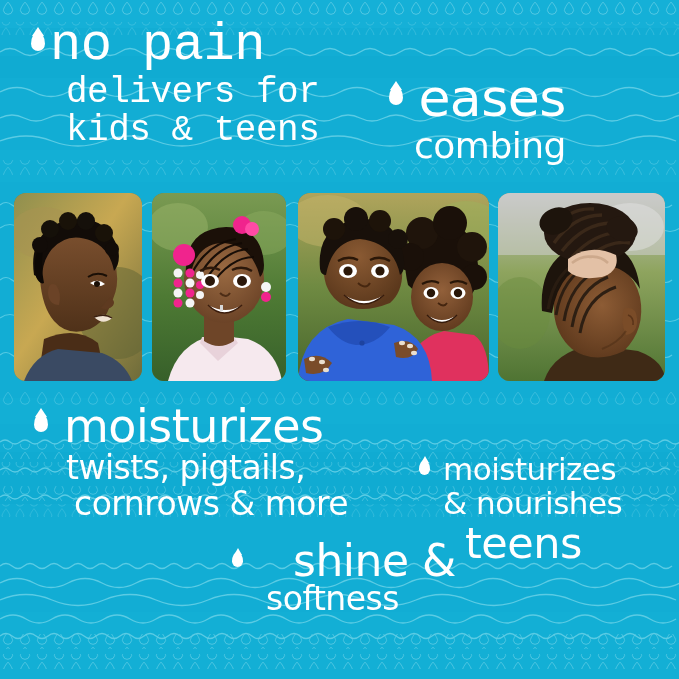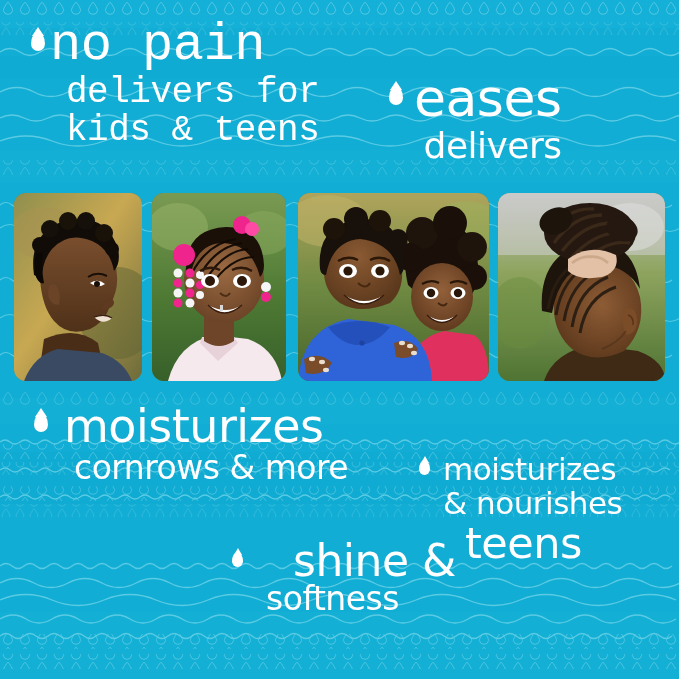--- a/index.html
+++ b/index.html
@@ -414,26 +414,27 @@
   <span class="drop" id="d-nopain"></span>
   <div class="blk" id="b-nopain">
     <span class="line l1">no pain</span>
     <span class="line l2">delivers for</span>
     <span class="line l3">kids &amp; teens</span>
   </div>
 
   <span class="drop" id="d-eases"></span>
   <div class="blk" id="b-eases">
     <span class="line l1">eases</span>
-    <span class="line l2">delivers</span>
+    <span class="line l2">combing</span>
   </div>
 
   <span class="drop" id="d-moist"></span>
   <div class="blk" id="b-moist">
     <span class="line l1">moisturizes</span>
+    <span class="line l2">twists, pigtails,</span>
     <span class="line l3">cornrows &amp; more</span>
   </div>
 
   <span class="drop sm" id="d-scalp"></span>
   <div class="blk" id="b-scalp">
     <span class="line l1">moisturizes</span>
     <span class="line l2">&amp; nourishes</span>
     <span class="line l3">teens</span>
   </div>
 

